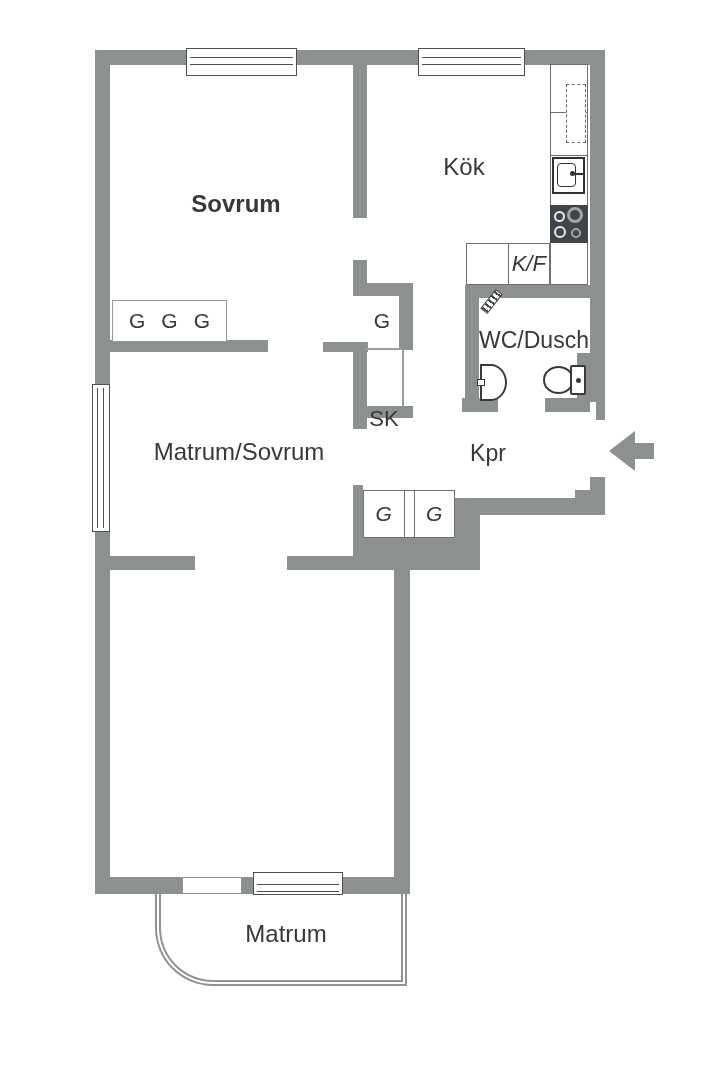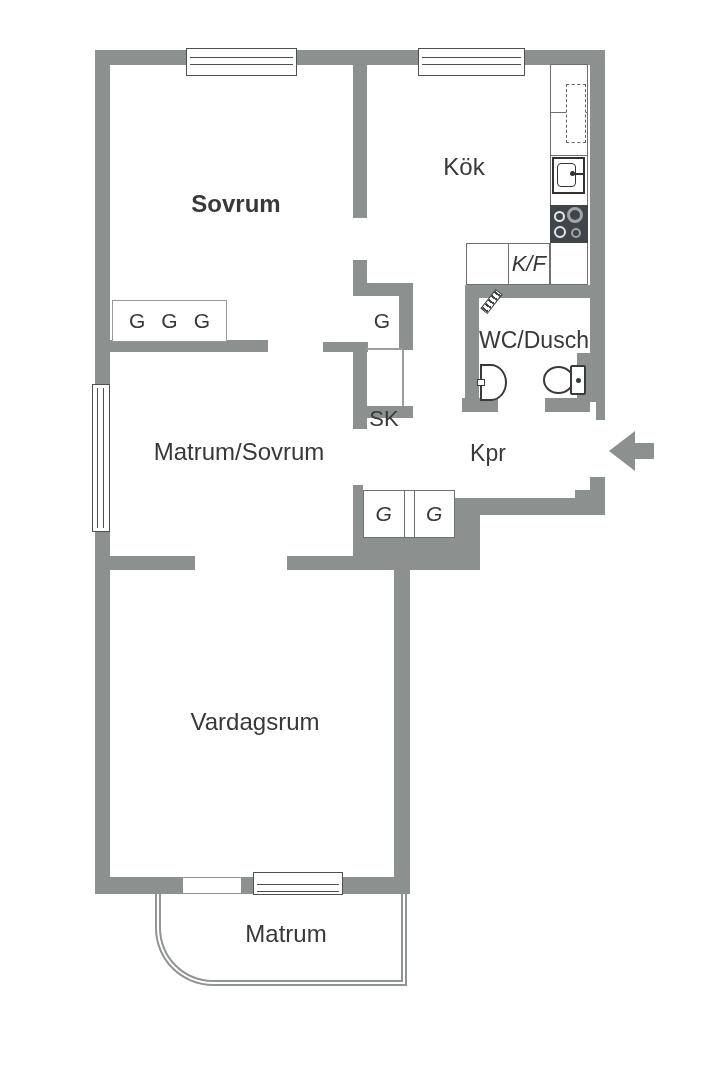--- a/index.html
+++ b/index.html
@@ -174,19 +174,18 @@
   <div class="balcony"></div>
 
   <div class="arrow-head"></div>
   <div class="arrow-tail"></div>
 
   <div class="lbl" style="left:236px;top:204px;font-weight:bold;">Sovrum</div>
   <div class="lbl" style="left:464px;top:167px;">Kök</div>
   <div class="lbl" style="left:239px;top:452px;">Matrum/Sovrum</div>
   <div class="lbl s23" style="left:534px;top:340px;">WC/Dusch</div>
   <div class="lbl s23" style="left:488px;top:453px;">Kpr</div>
-  <div class="lbl" style="left:255px;top:722px;">Vardagsrum</div>
   <div class="lbl" style="left:286px;top:934px;">Matrum</div>
   <div class="lbl s21" style="left:382px;top:321px;">G</div>
   <div class="lbl s22" style="left:384px;top:378px;">SK</div>
 
 
 </div>
 
 </body></html>

